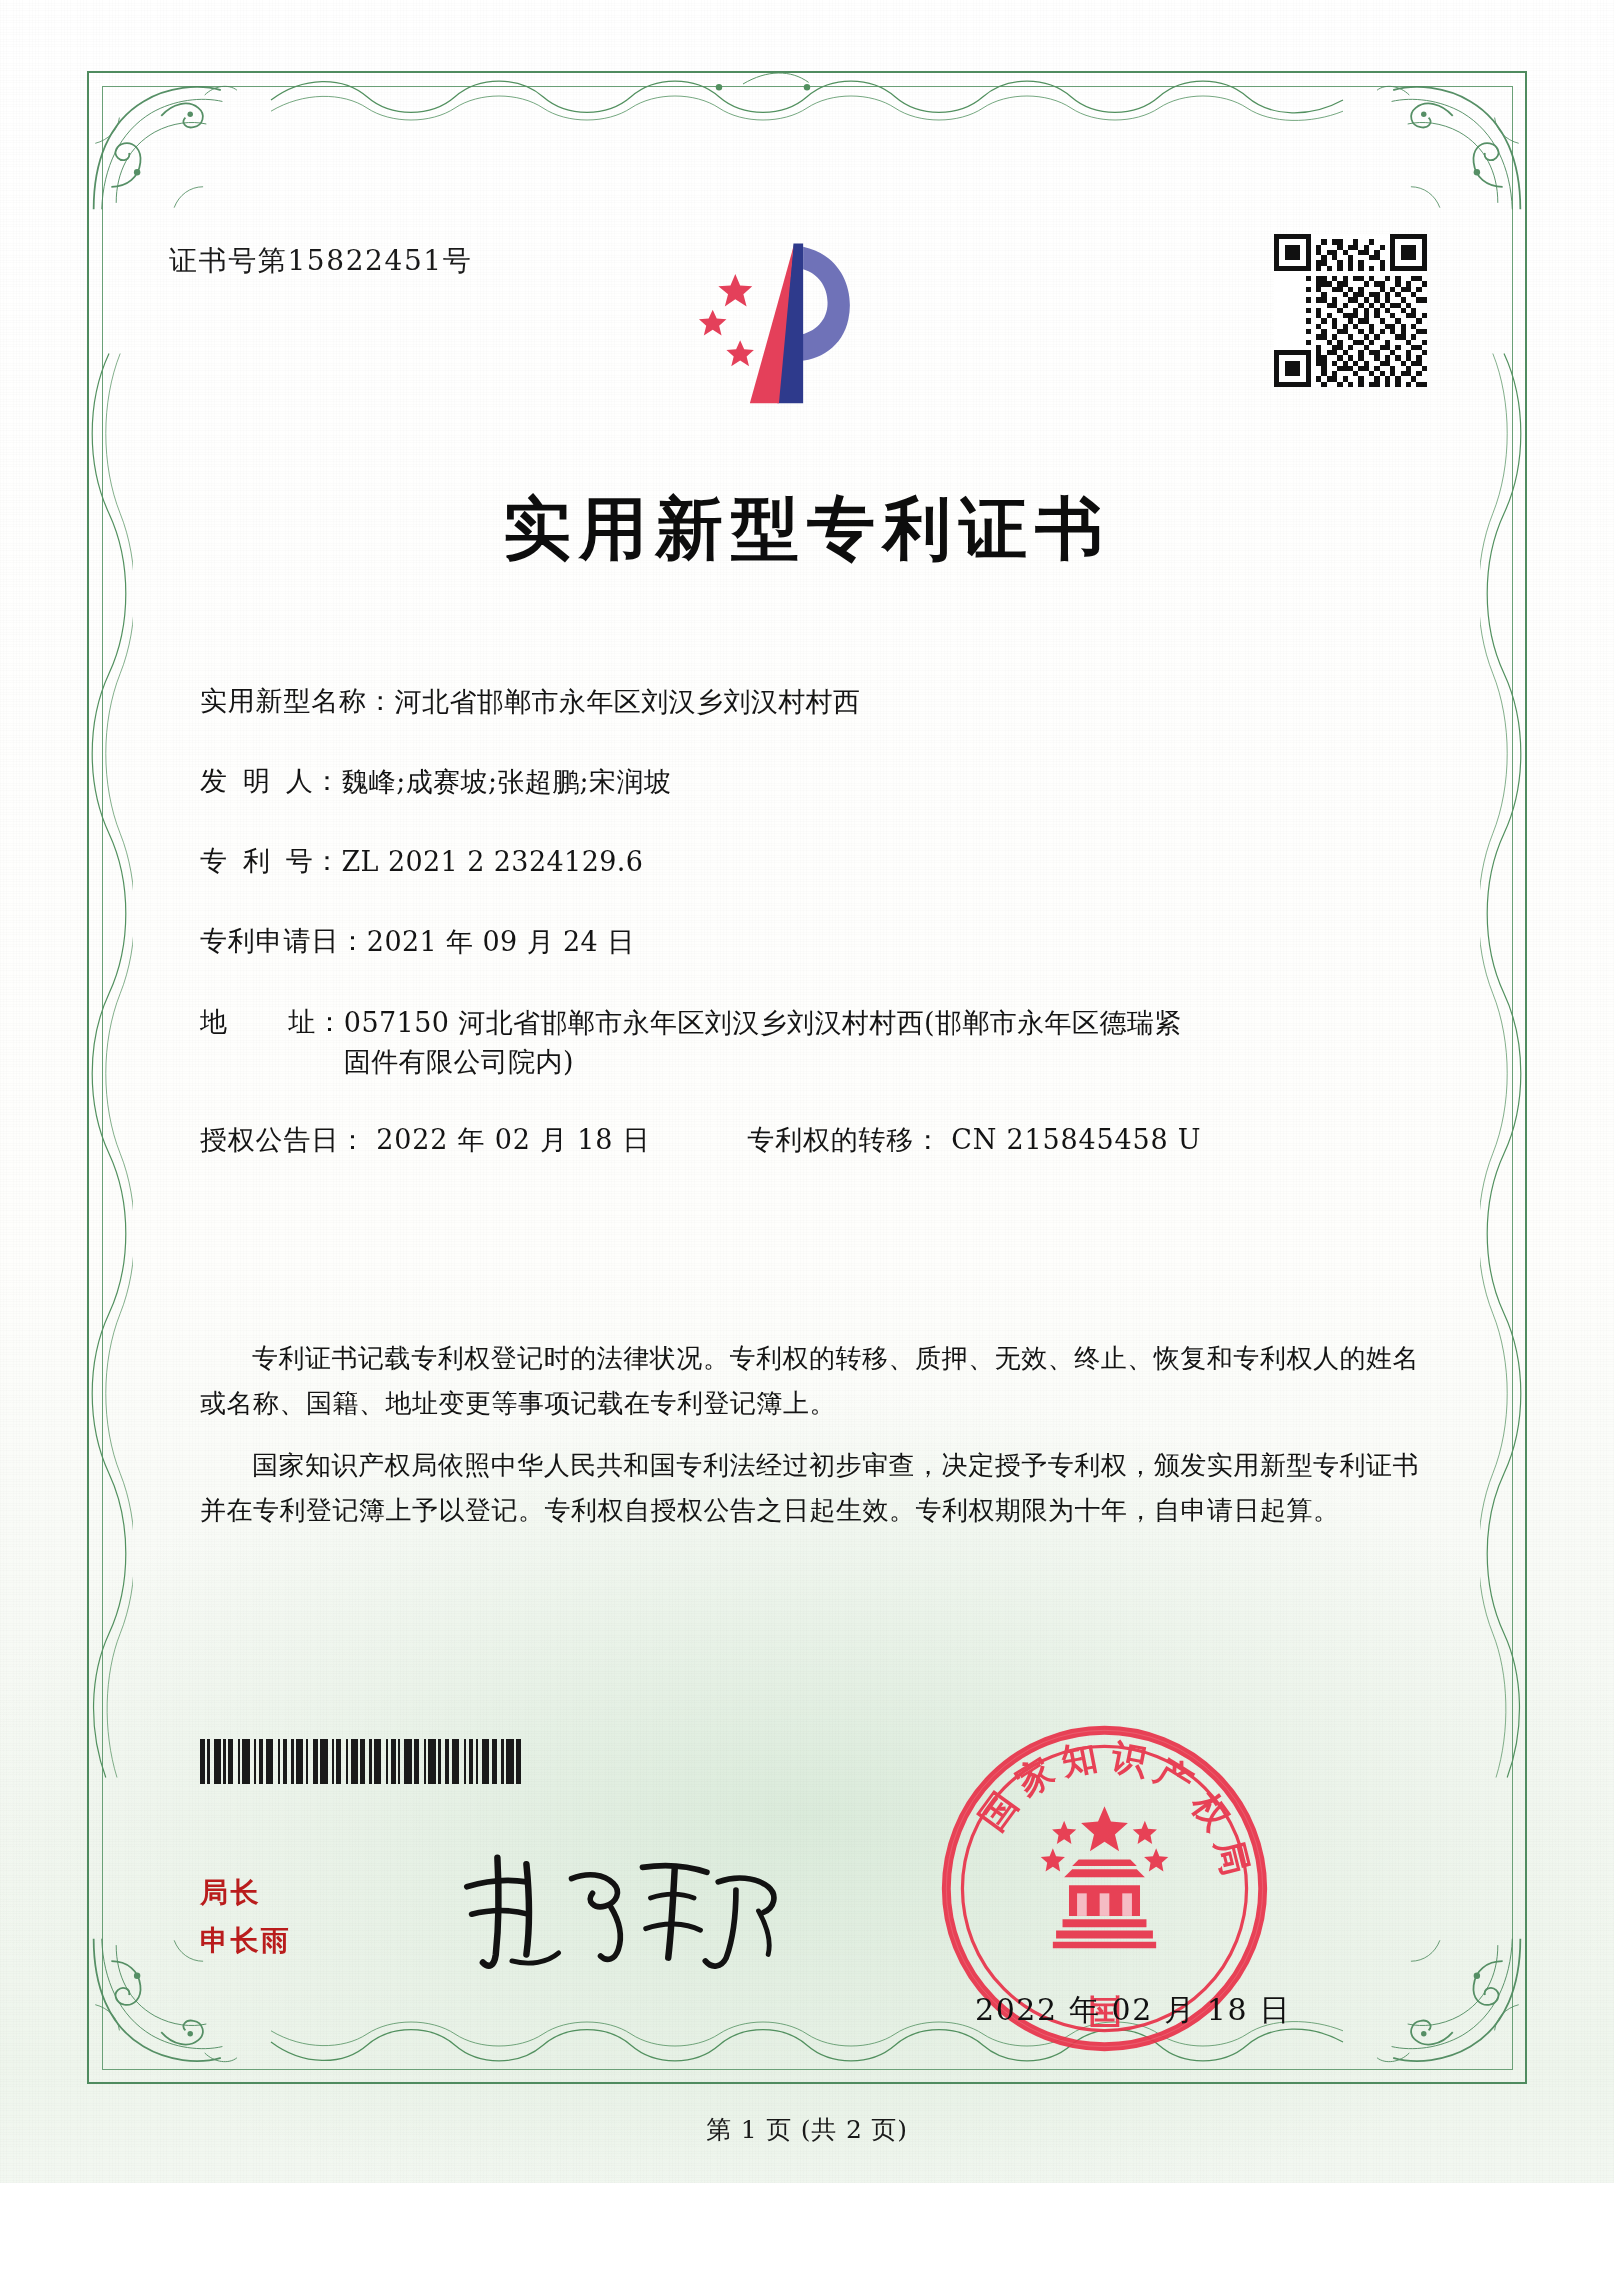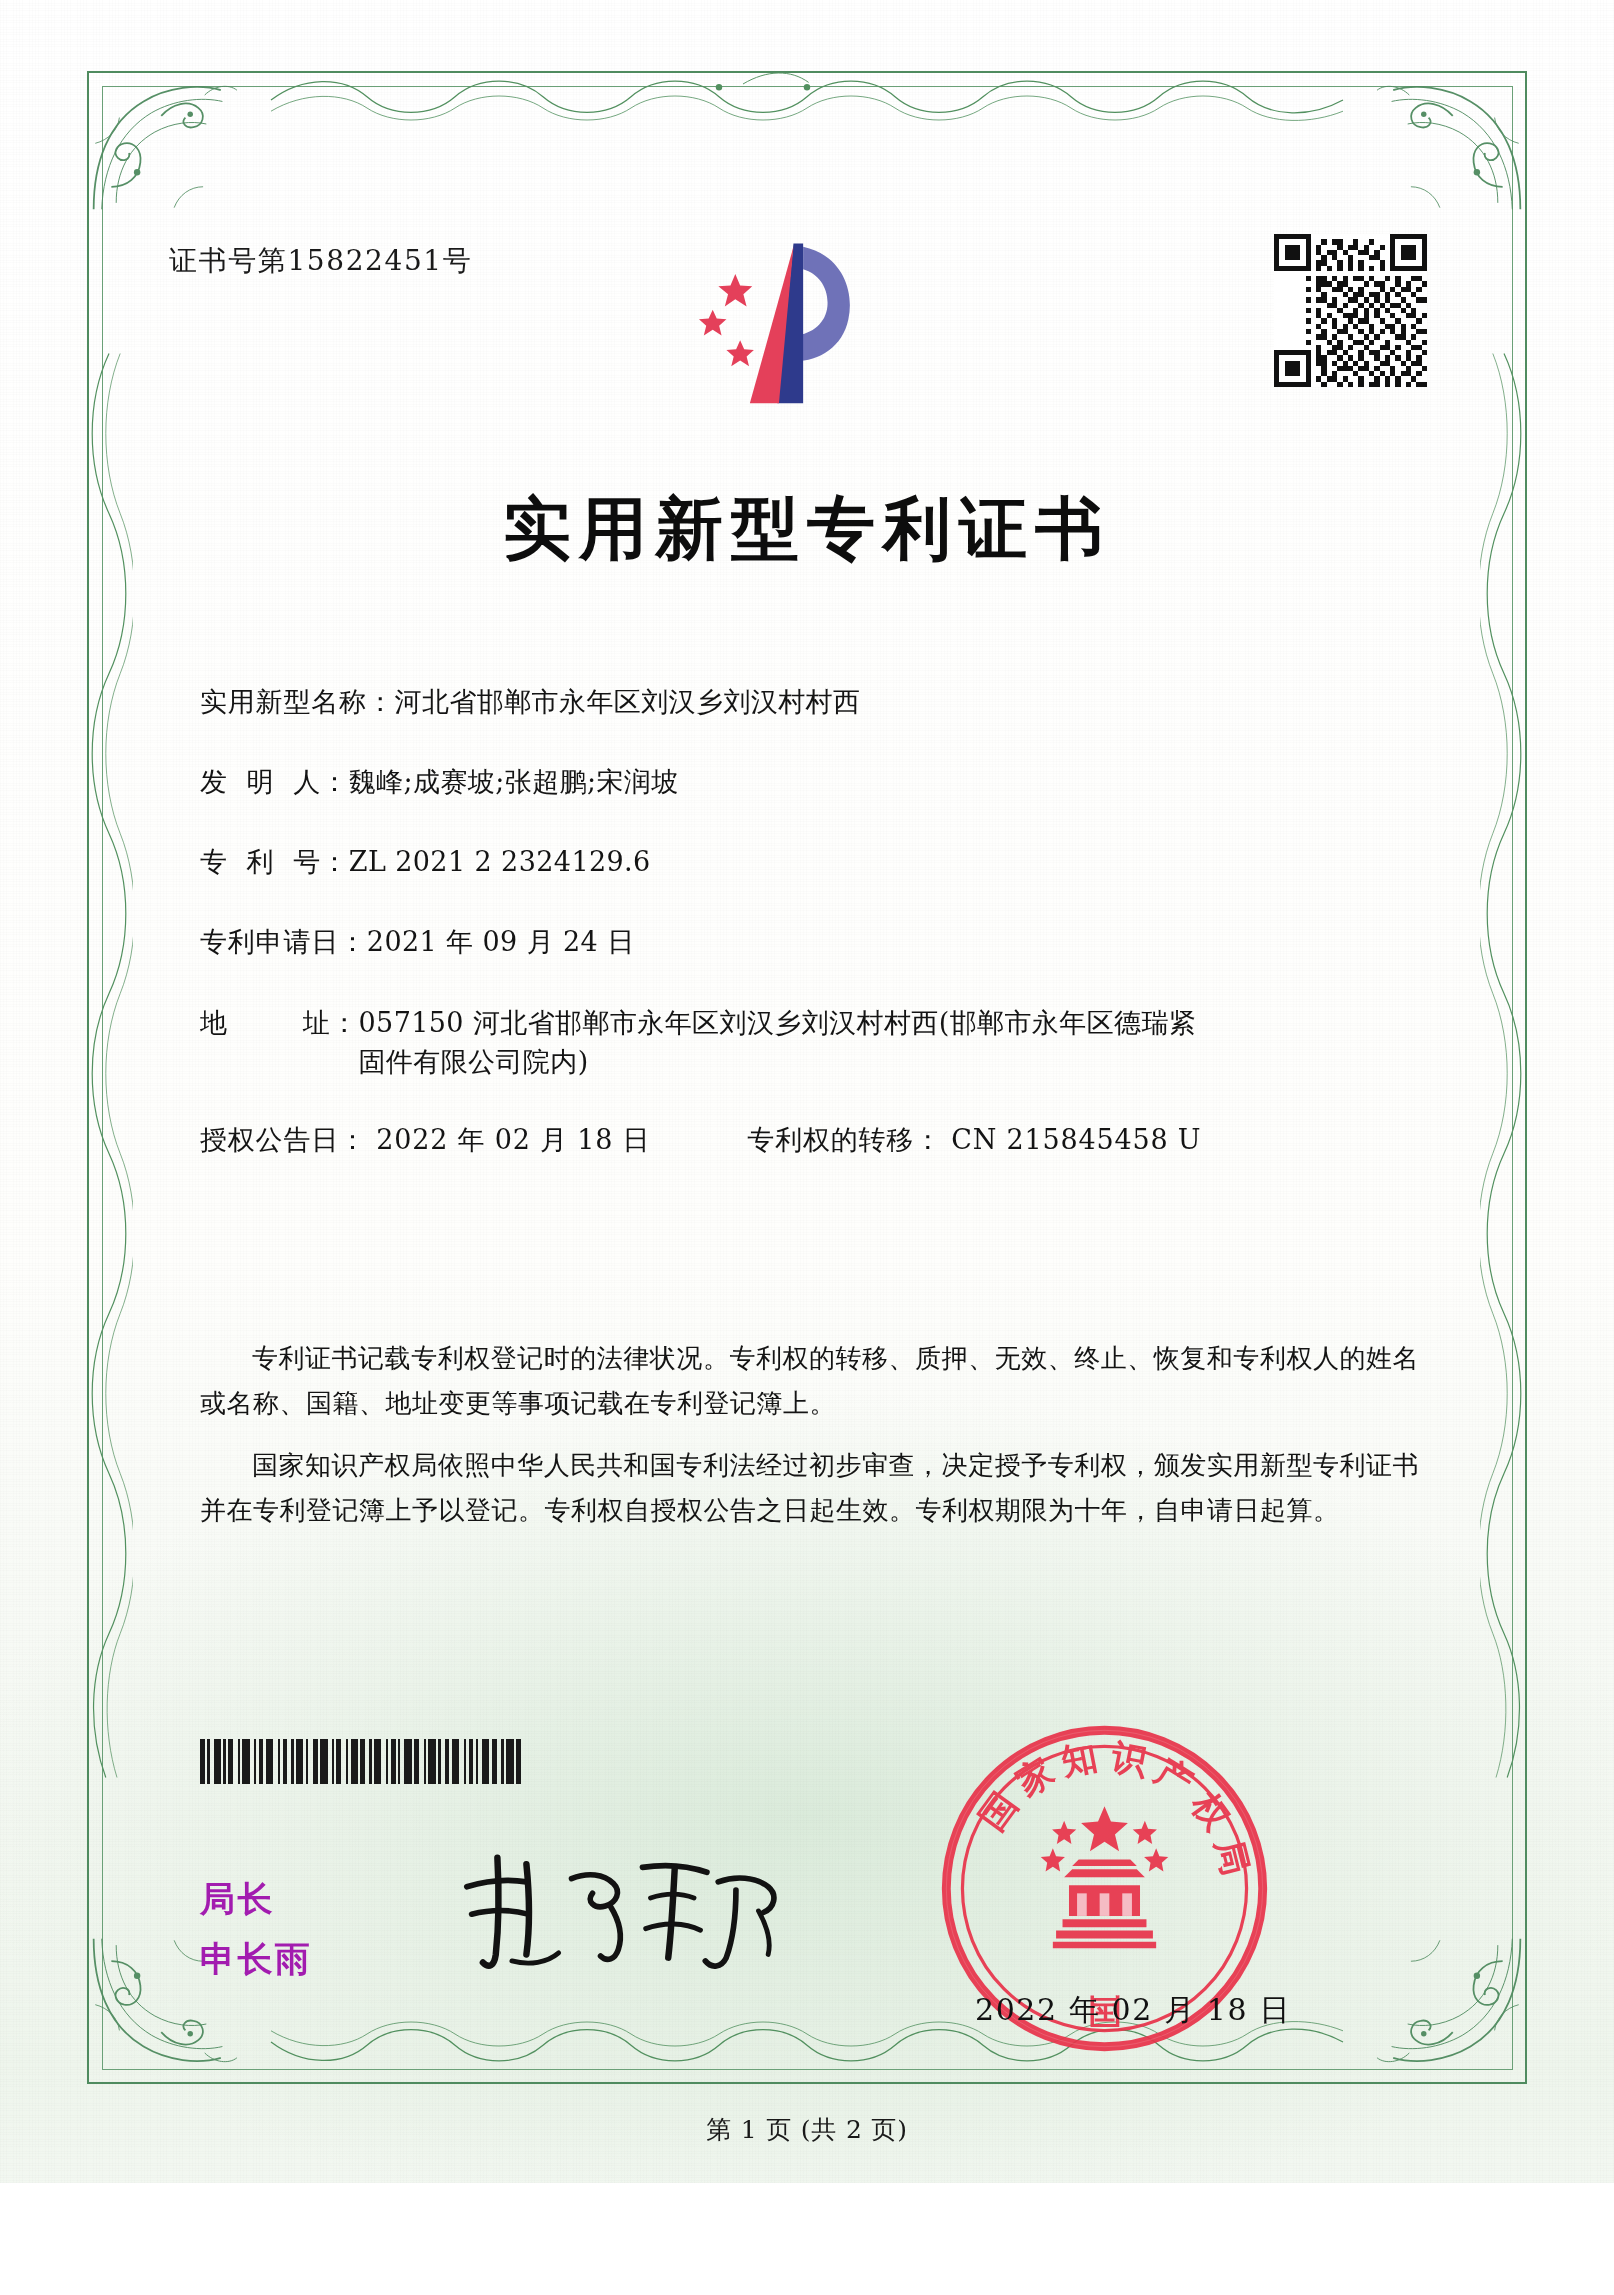--- a/index.html
+++ b/index.html
@@ -129,20 +129,21 @@
   .field {
     display: flex;
     align-items: flex-start;
     margin-bottom: 41px;
     line-height: 1.45;
   }
   .field .lab {
     flex: 0 0 auto;
     white-space: pre;
     letter-spacing: 0.8px;
+    font-family: Liberation Serif, serif;
   }
   .field .val {
     flex: 1 1 auto;
     letter-spacing: 0.4px;
   }
   .field.addr .val { max-width: 856px; }
   .row-two {
     display: flex;
     align-items: flex-start;
     margin-bottom: 32px;
@@ -178,23 +179,23 @@
   .barcode i {
     display: block;
     background: #1a1a1a;
     height: 100%;
   }
 
   
   .sig-labels {
     position: absolute;
     left: 200px; top: 1869px;
-    font-size: 35px;
+    font-size: 28px;
     line-height: 1.72;
-    color: #a21caf;
+    color: #b91c1c;
     letter-spacing: 2.4px;
     font-weight: 600;
   }
   .signature {
     position: absolute;
     left: 452px; top: 1840px;
     width: 339px; height: 137px;
   }
   .signature svg { width: 100%; height: 100%; display:block; }
 

